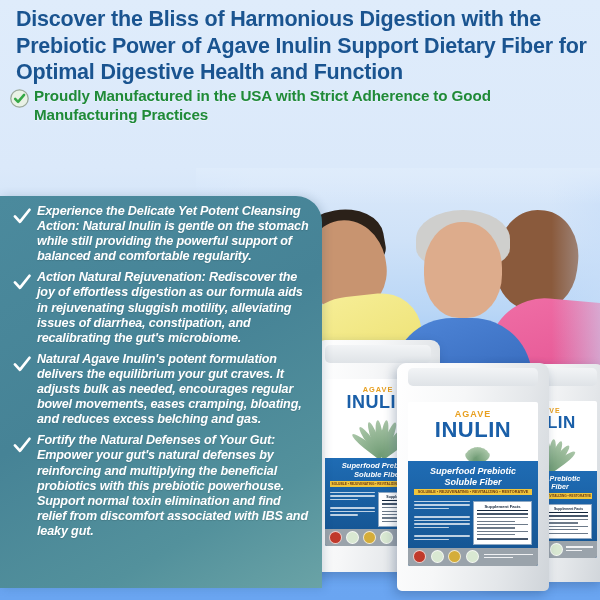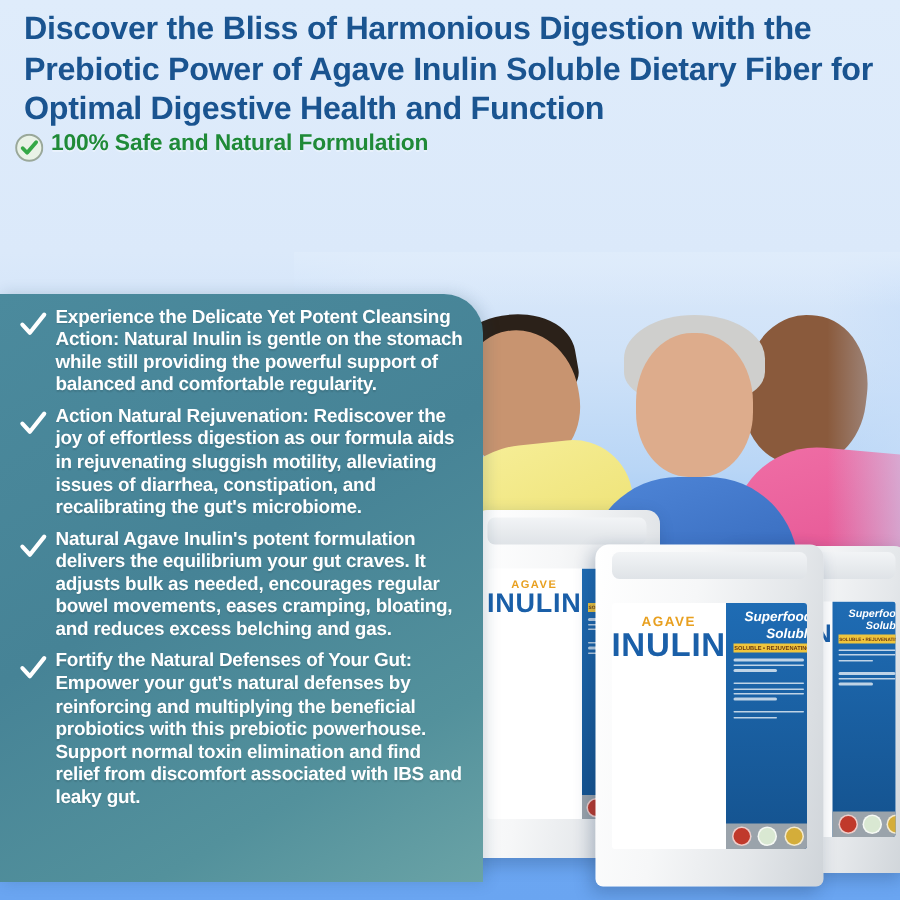--- a/index.html
+++ b/index.html
@@ -166,21 +166,21 @@
   .label {
     position: absolute;
     left: 7%;
     right: 7%;
     top: 17%;
     bottom: 11%;
     background: #ffffff;
     border-radius: 2px;
     overflow: hidden;
     display: flex;
-    flex-direction: row;
+    flex-direction: column;
   }
   .lab-brand {
     text-align: center;
     padding-top: 6%;
     line-height: 1;
   }
   .lab-agave {
     color: #e8a020;
     font-weight: bold;
     letter-spacing: 1px;
@@ -311,20 +311,21 @@
   .teal-list {
     position: absolute;
     left: 12px;
     top: 8px;
     right: 10px;
   }
   .teal-row {
     display: flex;
     align-items: flex-start;
     margin-bottom: 6px;
+    font-style: italic;
   }
   .wcheck {
     flex: 0 0 auto;
     width: 20px;
     height: 20px;
     margin-right: 5px;
     margin-top: 2px;
   }
   .teal-text {
     color: #ffffff;
@@ -334,34 +335,34 @@
     letter-spacing: -0.15px;
     text-shadow: 0 1px 1px rgba(0,0,0,0.12);
   }
   .teal-text .lead { font-weight: bold; }
 </style>
 </head>
 <body>
 
 <div id="poster">
 
-  <div class="headline">Discover the Bliss of Harmonious Digestion with the Prebiotic Power of Agave Inulin Soluble Dietary Fiber for Optimal Digestive Health and Function</div>
+  <div class="headline">Discover the Bliss of Harmonious Digestion with the Prebiotic Power of Agave Inulin Support Dietary Fiber for Optimal Digestive Health and Function</div>
 
   <div class="green-list">
-
 
     <div class="green-row">
       <span class="gcheck">
         <svg viewBox="0 0 24 24" width="19" height="19">
           <circle cx="12" cy="12" r="11" fill="#e9f2e6" stroke="#9aa89a" stroke-width="1.6"></circle>
           <path d="M6.5 12.4 L10.2 16.2 L17.8 7.4" fill="none" stroke="#35a846" stroke-width="3.2" stroke-linecap="round" stroke-linejoin="round"></path>
         </svg>
       </span>
-      <span class="green-text">100% Safe and Natural Formulation</span>
+      <span class="green-text">Proudly Manufactured in the USA with Strict Adherence to Good Manufacturing Practices</span>
     </div>
+
 
 
   </div>
 
   <div class="photo">
     <div class="p3-hair"></div>
     <div class="p3-head"></div>
     <div class="p3-body"></div>
 
     <div class="p1-hair"></div>

